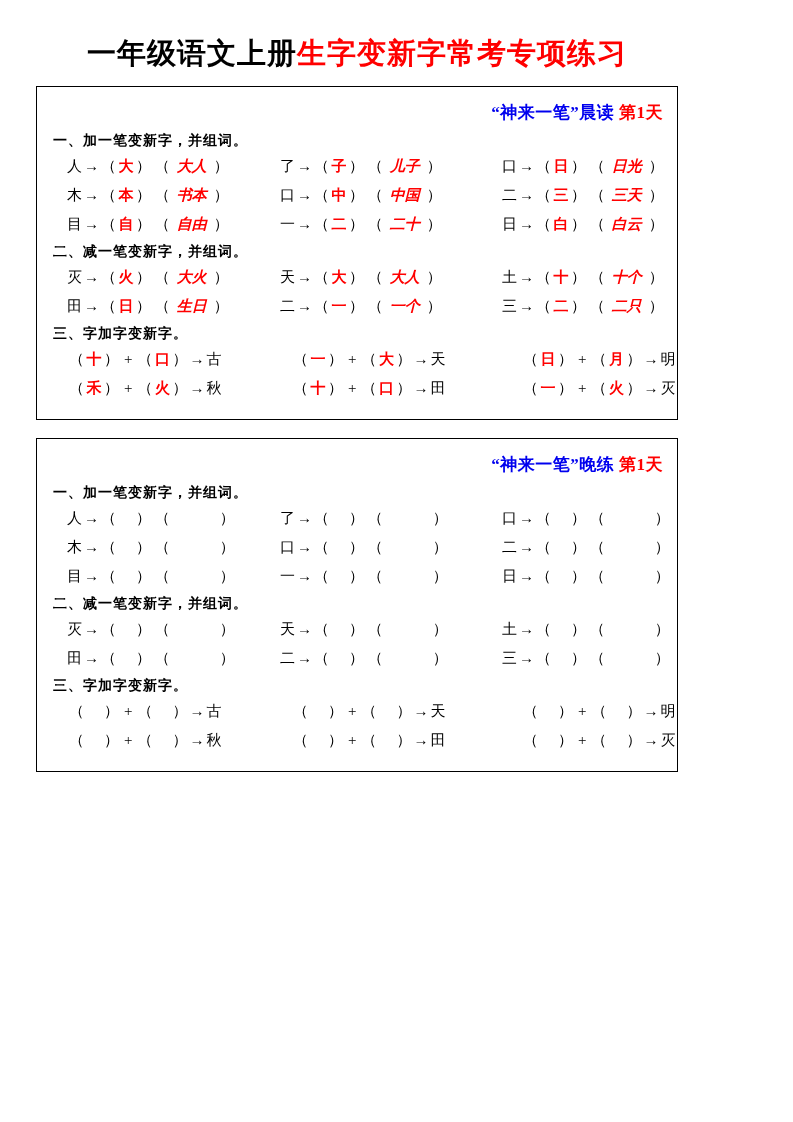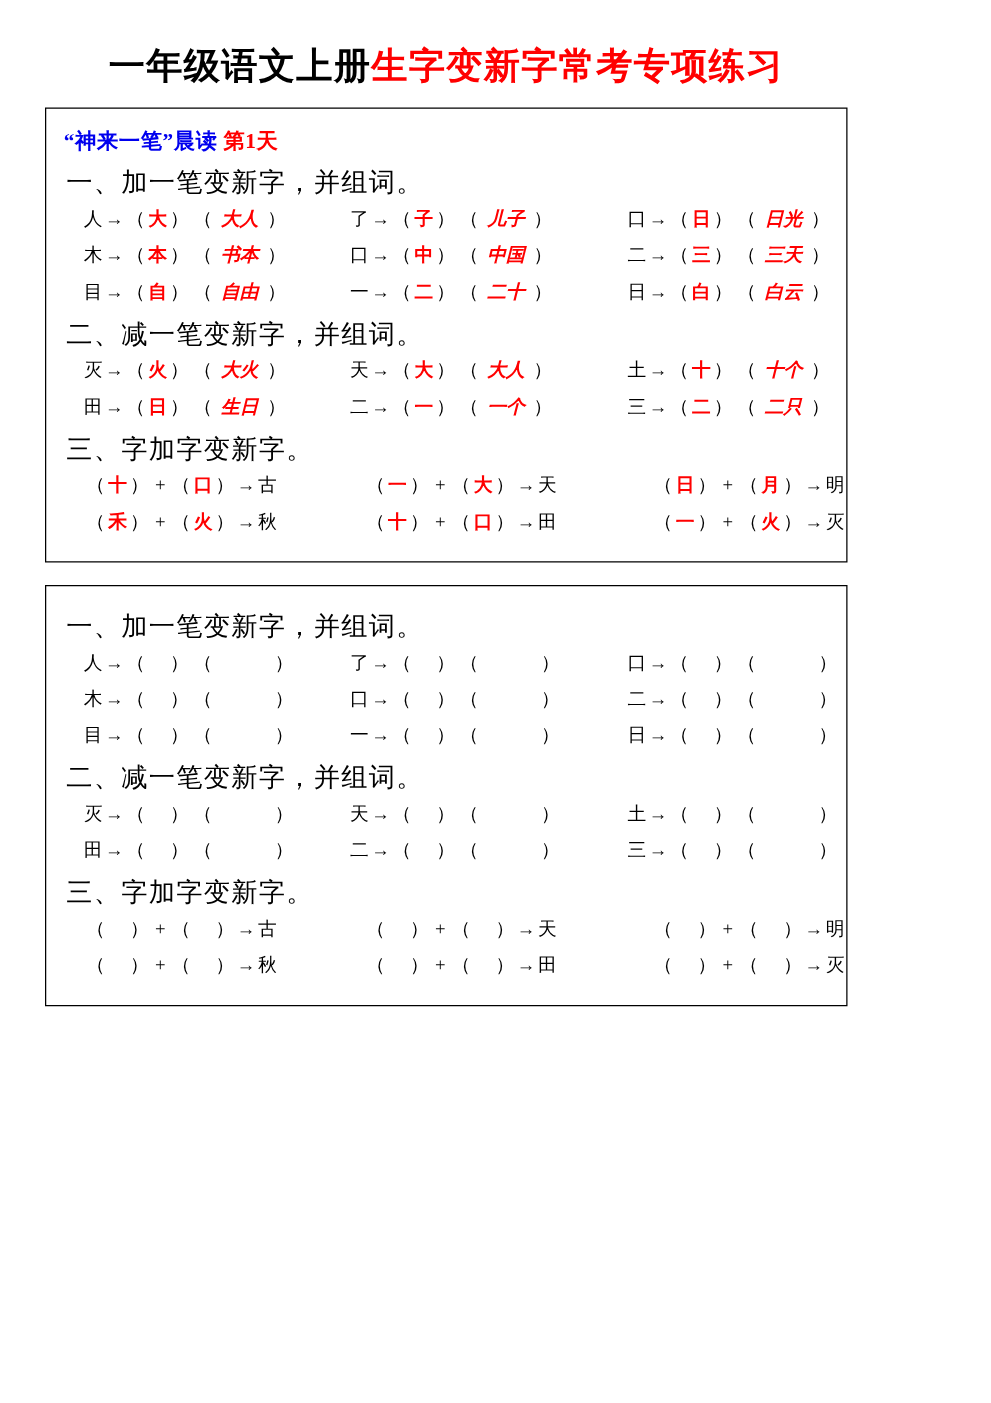--- a/index.html
+++ b/index.html
@@ -36,32 +36,32 @@
   .title .part-red { color: #ff0000; }
 
   
   .section {
     border: 1px solid #000000;
     box-sizing: border-box;
     padding: 10px 14px 12px 14px;
     margin-bottom: 18px;
   }
   .section-header {
-    text-align: left;
+    text-align: right;
     font-size: 17px;
     font-weight: bold;
     color: #0000ee;
     margin: 4px 0 8px 0;
     letter-spacing: 0.5px;
   }
   .section-header .day { color: #ff0000; }
 
   .subtitle {
-    font-size: 21px;
-    font-weight: normal;
+    font-size: 14px;
+    font-weight: bold;
     margin: 8px 0 6px 2px;
     letter-spacing: 1px;
   }
 
   
   .rows {
     margin: 0 0 2px 0;
   }
   .row {
     display: flex;
@@ -262,20 +262,23 @@
             <span class="ans w1">火</span>
             <span class="paren">）</span>
             <span class="arrow">→</span>
             <span class="result">灭</span>
         </div>
       </div>
     </div>
   </div>
 
   <div class="section">
+    <div class="section-header">
+      <span>“神来一笔”晚练</span><span class="day"> 第1天</span>
+    </div>
 
     <div class="subtitle">一、加一笔变新字，并组词。</div>
     <div class="rows">
       <div class="row">
         <div class="cell c1">
           <span class="base">人</span><span class="arrow">→</span><span class="paren">（</span><span class="blank1"></span><span class="paren">）</span>&nbsp;<span class="paren">（</span><span class="blank2"></span><span class="paren">）</span>
         </div>
         <div class="cell c2">
           <span class="base">了</span><span class="arrow">→</span><span class="paren">（</span><span class="blank1"></span><span class="paren">）</span>&nbsp;<span class="paren">（</span><span class="blank2"></span><span class="paren">）</span>
         </div>

